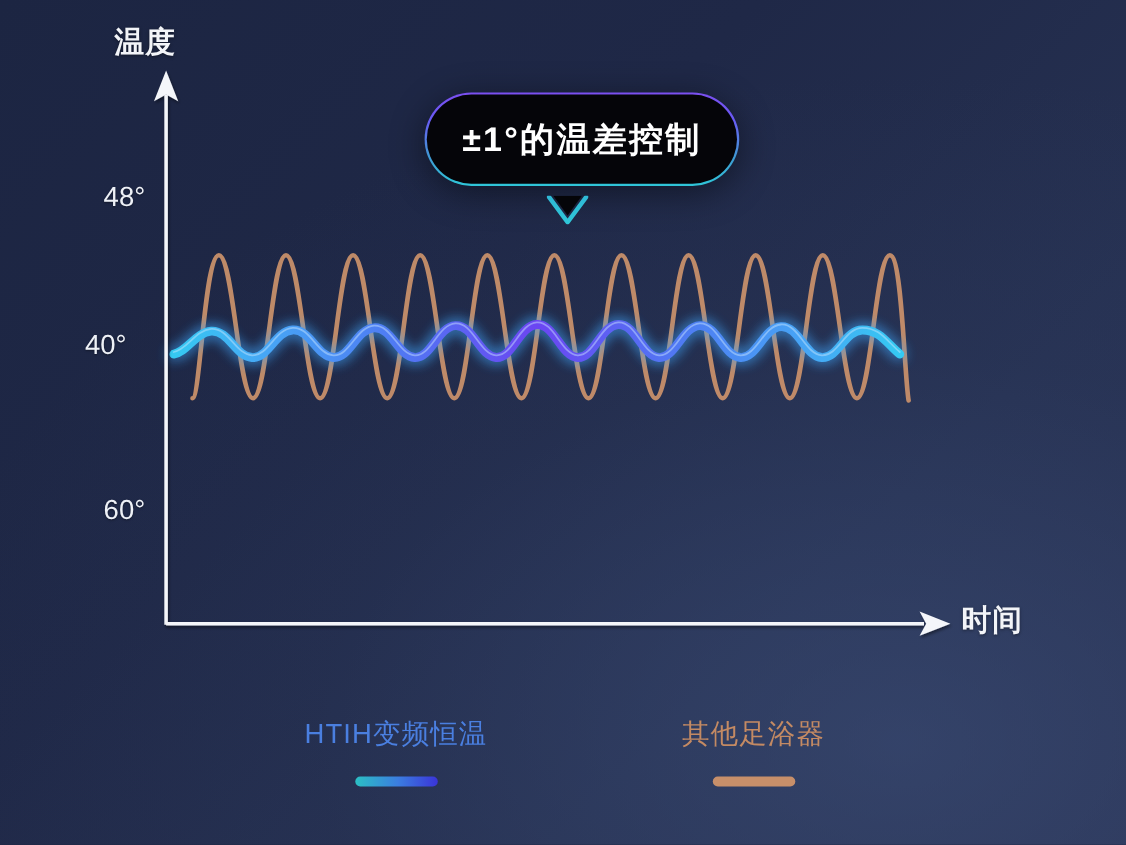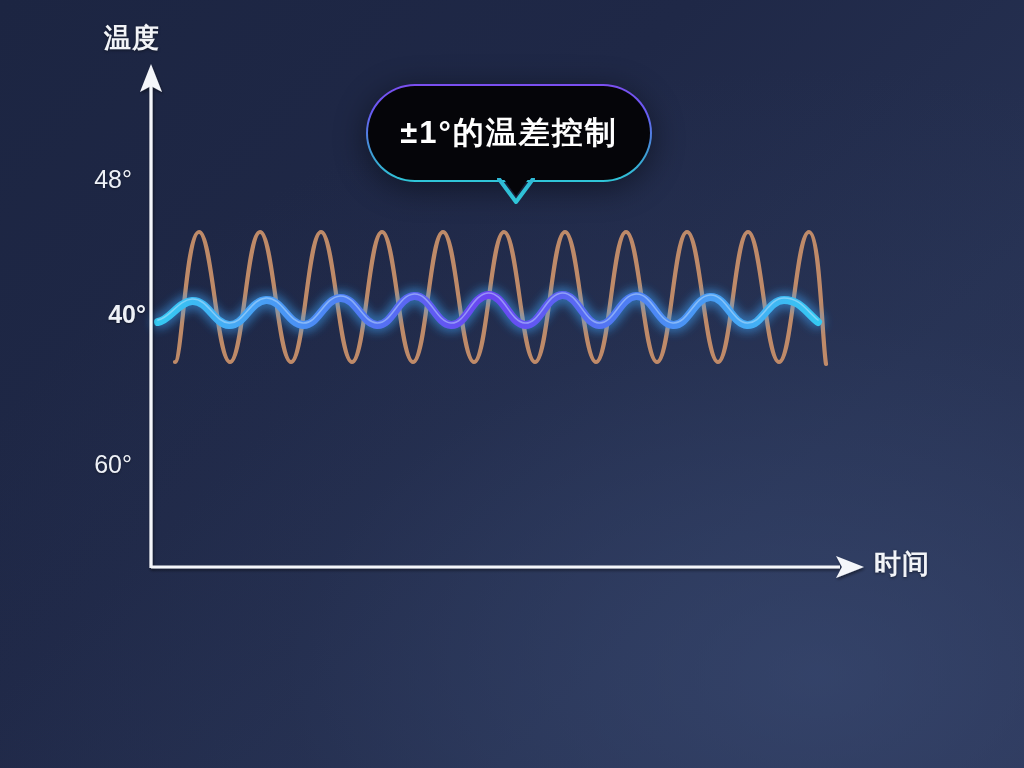--- a/index.html
+++ b/index.html
@@ -52,30 +52,30 @@
     position: absolute;
     color: #eef1f7;
     font-size: 25px;
     font-weight: 400;
     text-align: right;
     width: 86px;
     white-space: nowrap;
     text-shadow: 0 1px 2px rgba(0,0,0,0.4);
   }
   #ytick-0 { left: 46px; top: 165px; text-align: right; }
-  #ytick-1 { left: 60px; top: 300px; font-weight: bold; }
+  #ytick-1 { left: 29px; top: 300px; }
   #ytick-2 { left: 46px; top: 450px; }
 
   
   #callout {
     position: absolute;
-    left: 366px;
+    left: 386px;
     top: 84px;
     width: 286px;
-    height: 98px;
+    height: 85px;
     border-radius: 49px;
     padding: 2px;
     background: linear-gradient(180deg, #7b4ff0 0%, #6a5af5 28%, #3f9bd4 70%, #2fc6d8 100%);
     box-sizing: border-box;
     filter: drop-shadow(0 6px 16px rgba(0,0,0,0.45));
   }
   #callout-inner {
     width: 100%;
     height: 100%;
     border-radius: 47px;
@@ -245,14 +245,24 @@
   <div id="callout">
     <div id="callout-inner">
       <span id="callout-text">±1°的温差控制</span>
     </div>
   </div>
   <svg id="callout-tail" viewBox="0 0 38 26">
     <path d="M 2,1 L 19,24 L 36,1" fill="none" stroke="url(#tailGrad)" stroke-width="4" stroke-linecap="round" stroke-linejoin="round"></path>
     <path d="M 6,0 L 19,18 L 32,0 Z" fill="#050509"></path>
   </svg>
 
+  <div id="legend">
+    <div class="legend-item" id="legend-item-0">
+      <div class="legend-label" id="legend-label-0">HTIH变频恒温</div>
+      <div class="legend-swatch" id="legend-swatch-0"></div>
+    </div>
+    <div class="legend-item" id="legend-item-1">
+      <div class="legend-label" id="legend-label-1">其他足浴器</div>
+      <div class="legend-swatch" id="legend-swatch-1"></div>
+    </div>
+  </div>
 
 </div>
 
 </body></html>

